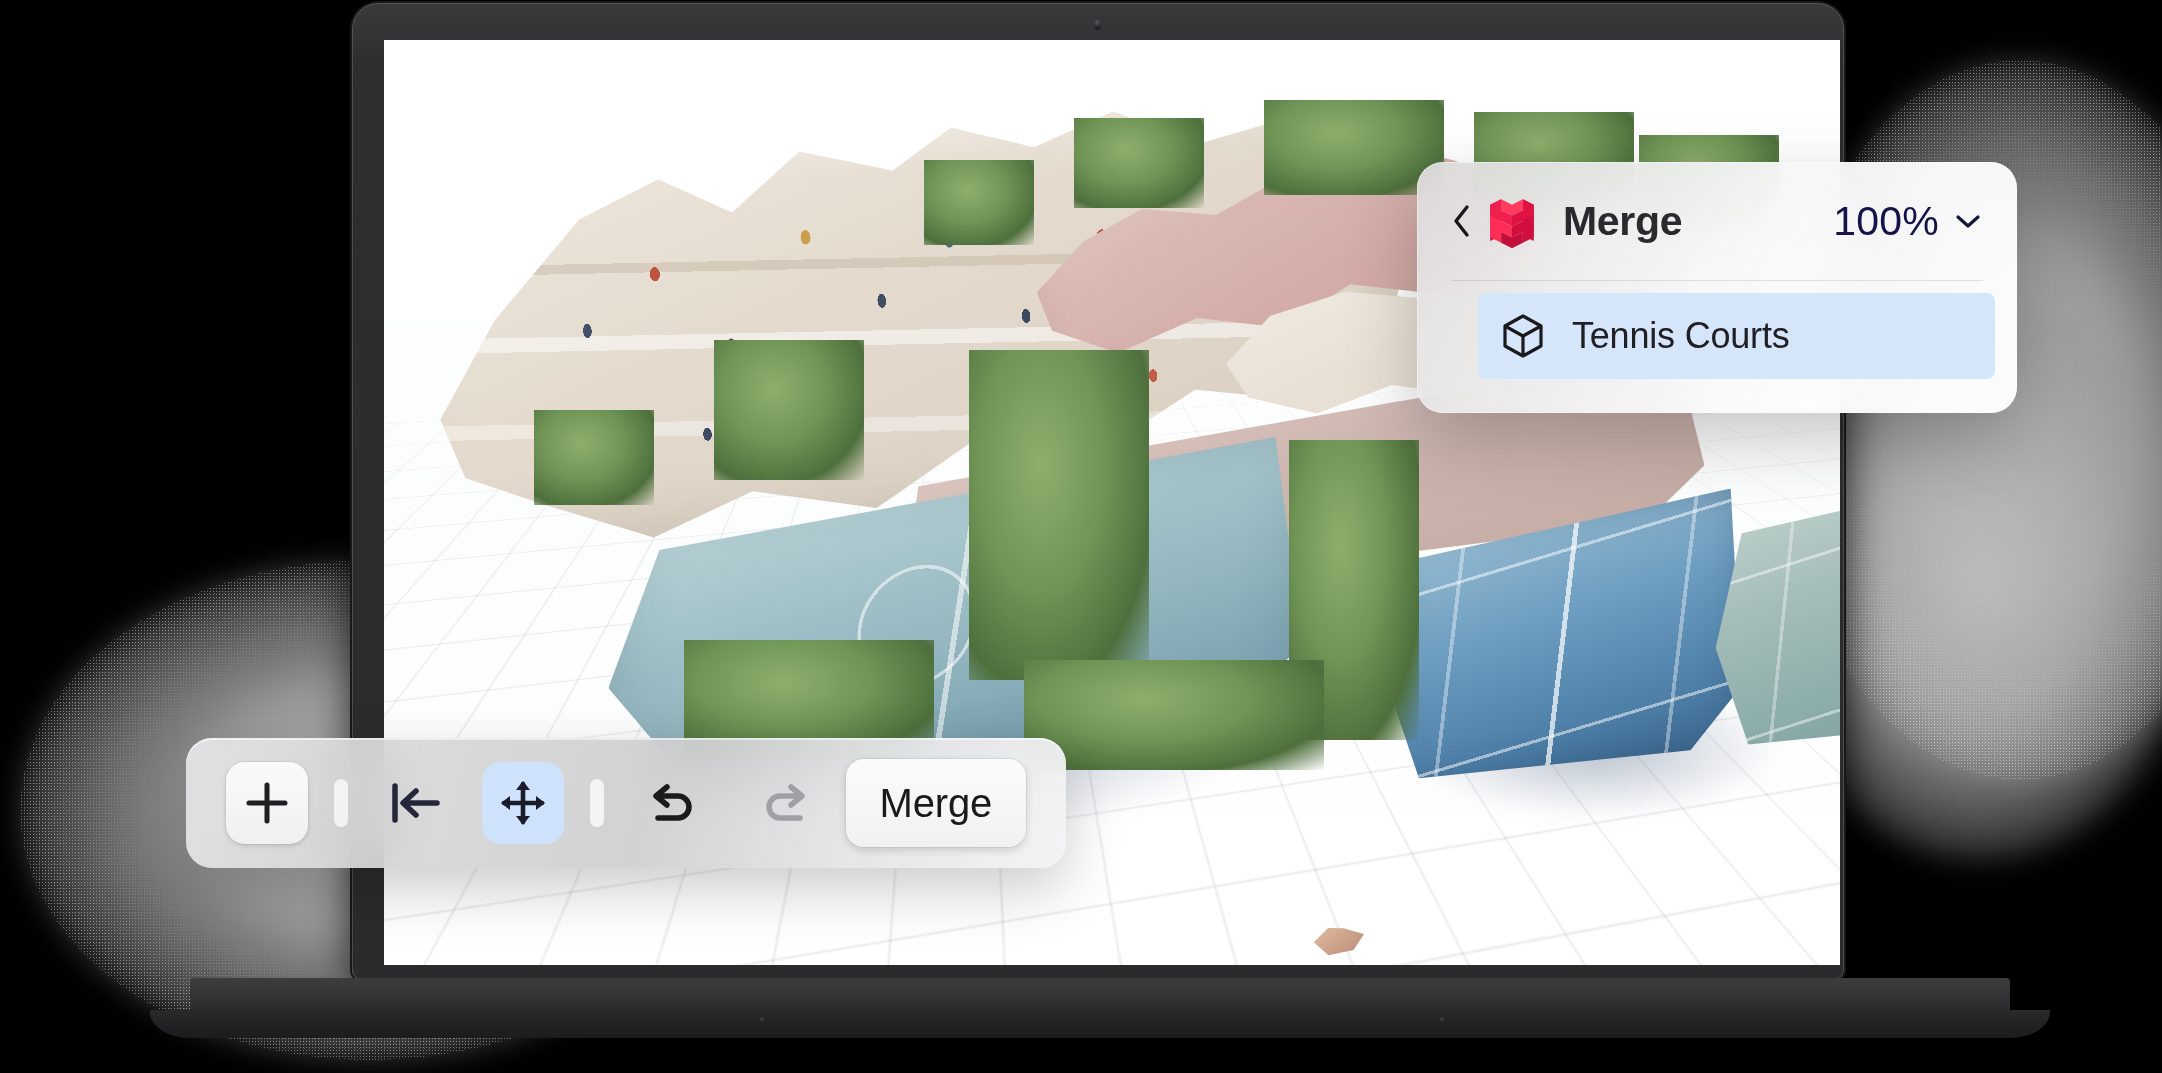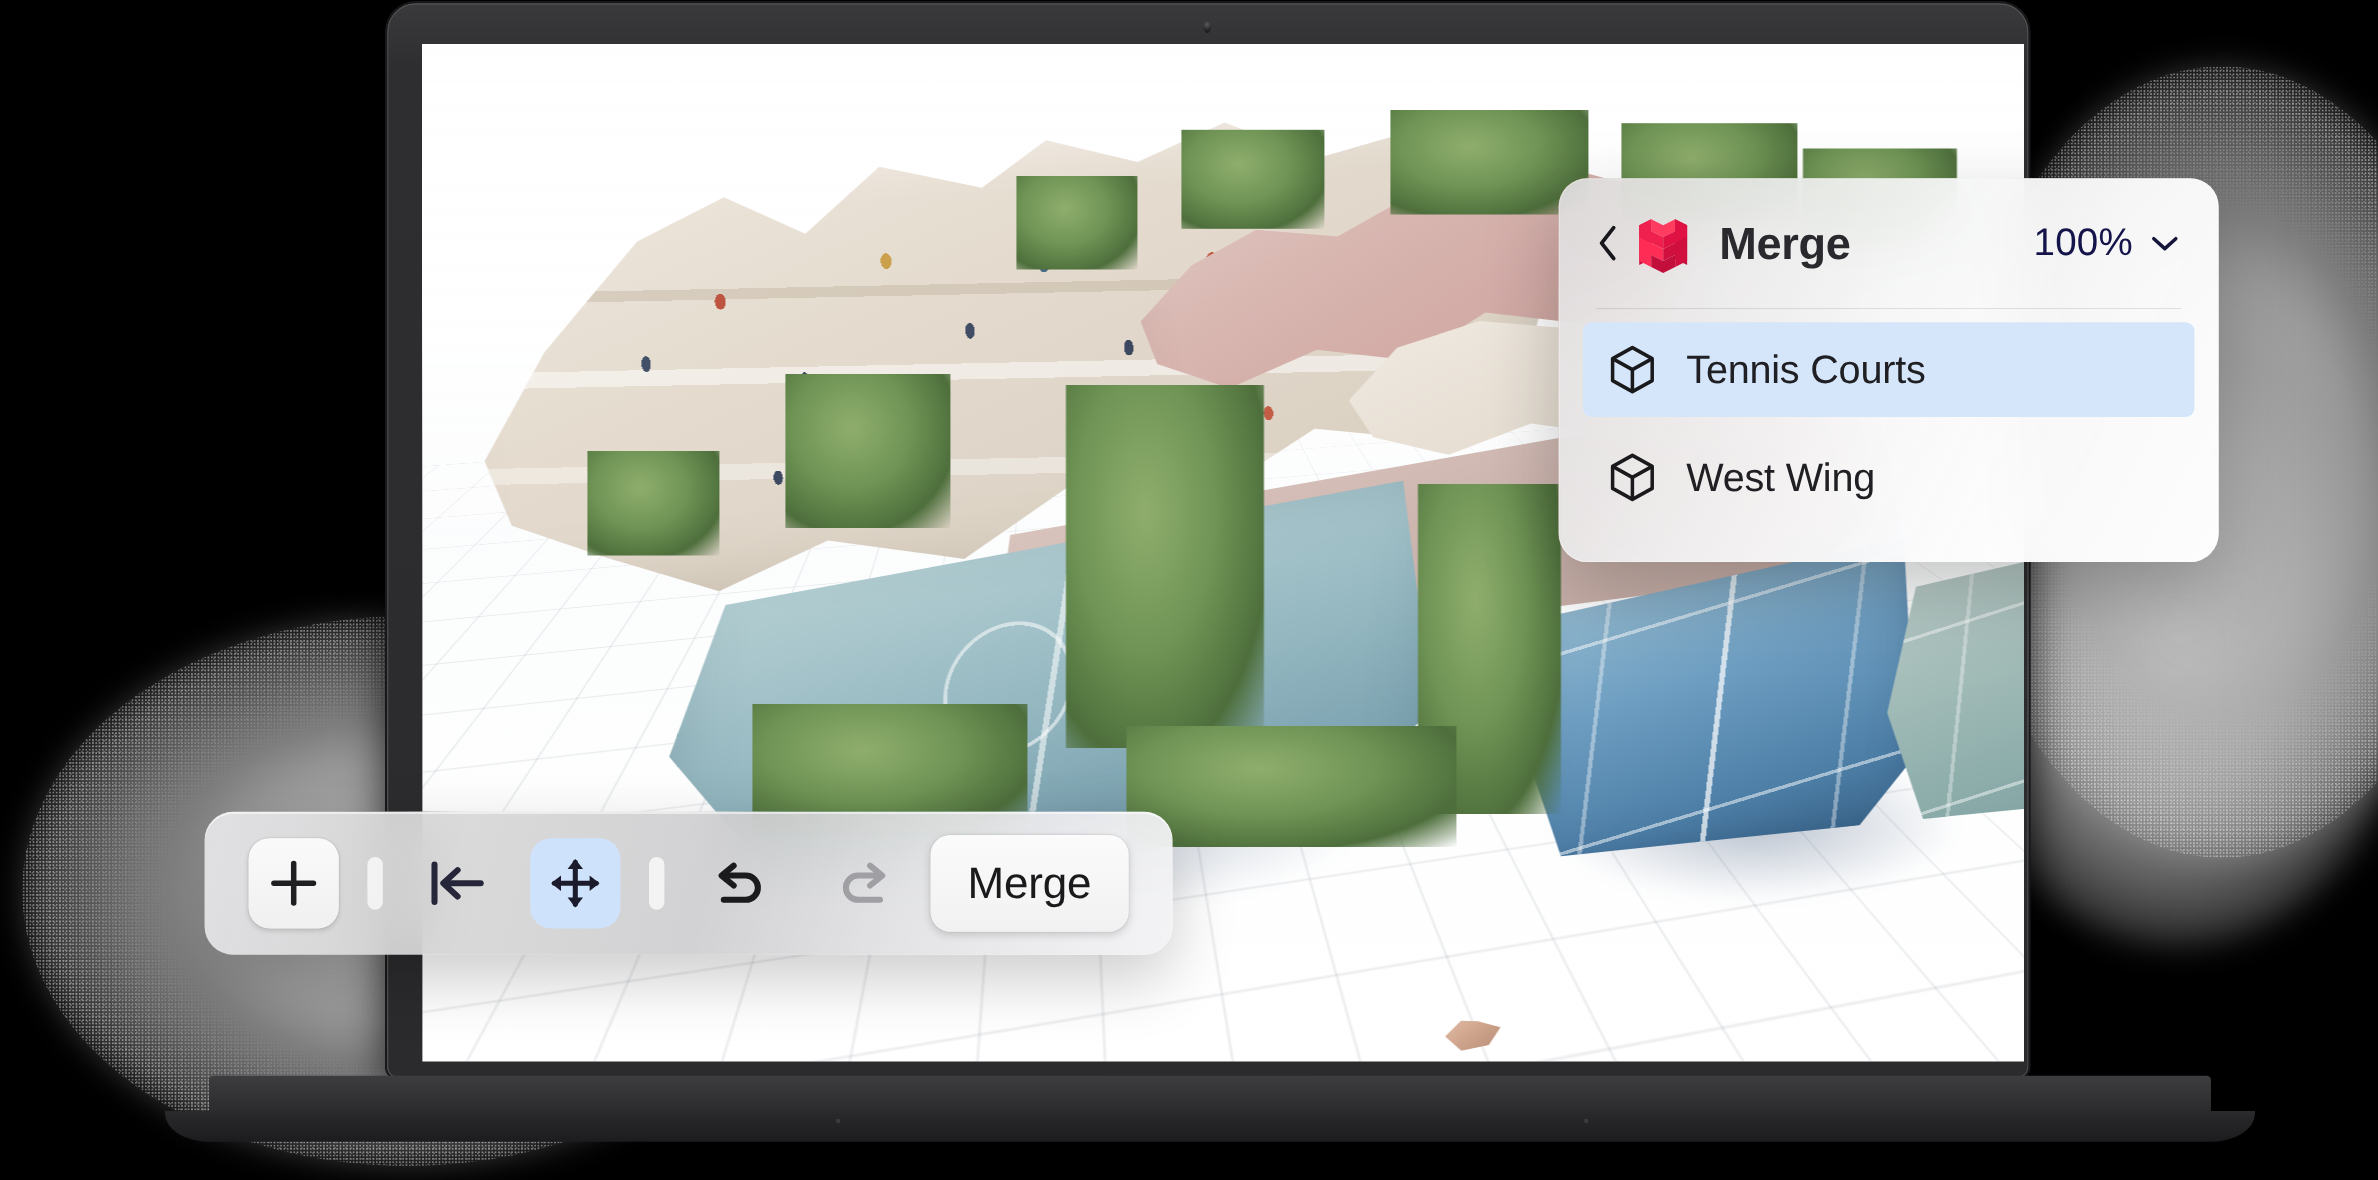--- a/index.html
+++ b/index.html
@@ -401,40 +401,40 @@
     margin-left: 22px;
     letter-spacing: -.3px;
     white-space: nowrap;
   }
   .zoom-ctl {
     margin-left: auto;
     display: flex; align-items: center; gap: 14px;
     cursor: pointer;
   }
   .zoom-val {
-    font-size: 35px;
+    font-size: 41px;
     color: #14144a;
     letter-spacing: .2px;
   }
   .panel-sep {
     height: 1px;
     margin: 0 34px;
     background: rgba(0,0,0,.10);
   }
   .panel-list { padding: 12px 22px 34px 22px; }
   .layer-row {
     display: flex;
     align-items: center;
     gap: 26px;
     height: 86px;
     padding: 0 22px;
     border-radius: 8px;
     cursor: pointer;
   }
-  .layer-row.selected { background: #d5e6fb; }
+  .layer-row.selected { background: #d5e6fb; margin-left: 39px; }
   .layer-row + .layer-row { margin-top: 12px; }
   .layer-name {
     font-size: 36px;
     color: #202024;
     letter-spacing: -.2px;
     white-space: nowrap;
   }
   .cube-ico { flex: none; }
 </style>
 </head>
@@ -596,25 +596,17 @@
       <div class="layer-row selected">
         <svg class="cube-ico" width="46" height="46" viewBox="0 0 46 46">
           <path d="M23 3 L41 13 V33 L23 43 L5 33 V13 Z" fill="none" stroke="#1a1a1c" stroke-width="3.2" stroke-linejoin="round"></path>
           <path d="M5 13 L23 23 L41 13" fill="none" stroke="#1a1a1c" stroke-width="3.2" stroke-linejoin="round"></path>
           <path d="M23 23 V43" fill="none" stroke="#1a1a1c" stroke-width="3.2"></path>
         </svg>
         <span class="layer-name">Tennis Courts</span>
       </div>
 
 
-      <div class="layer-row">
-        <svg class="cube-ico" width="46" height="46" viewBox="0 0 46 46">
-          <path d="M23 3 L41 13 V33 L23 43 L5 33 V13 Z" fill="none" stroke="#1a1a1c" stroke-width="3.2" stroke-linejoin="round"></path>
-          <path d="M5 13 L23 23 L41 13" fill="none" stroke="#1a1a1c" stroke-width="3.2" stroke-linejoin="round"></path>
-          <path d="M23 23 V43" fill="none" stroke="#1a1a1c" stroke-width="3.2"></path>
-        </svg>
-        <span class="layer-name">West Wing</span>
-      </div>
 
     </div>
   </div>
 
 </div>
 
 </body></html>

